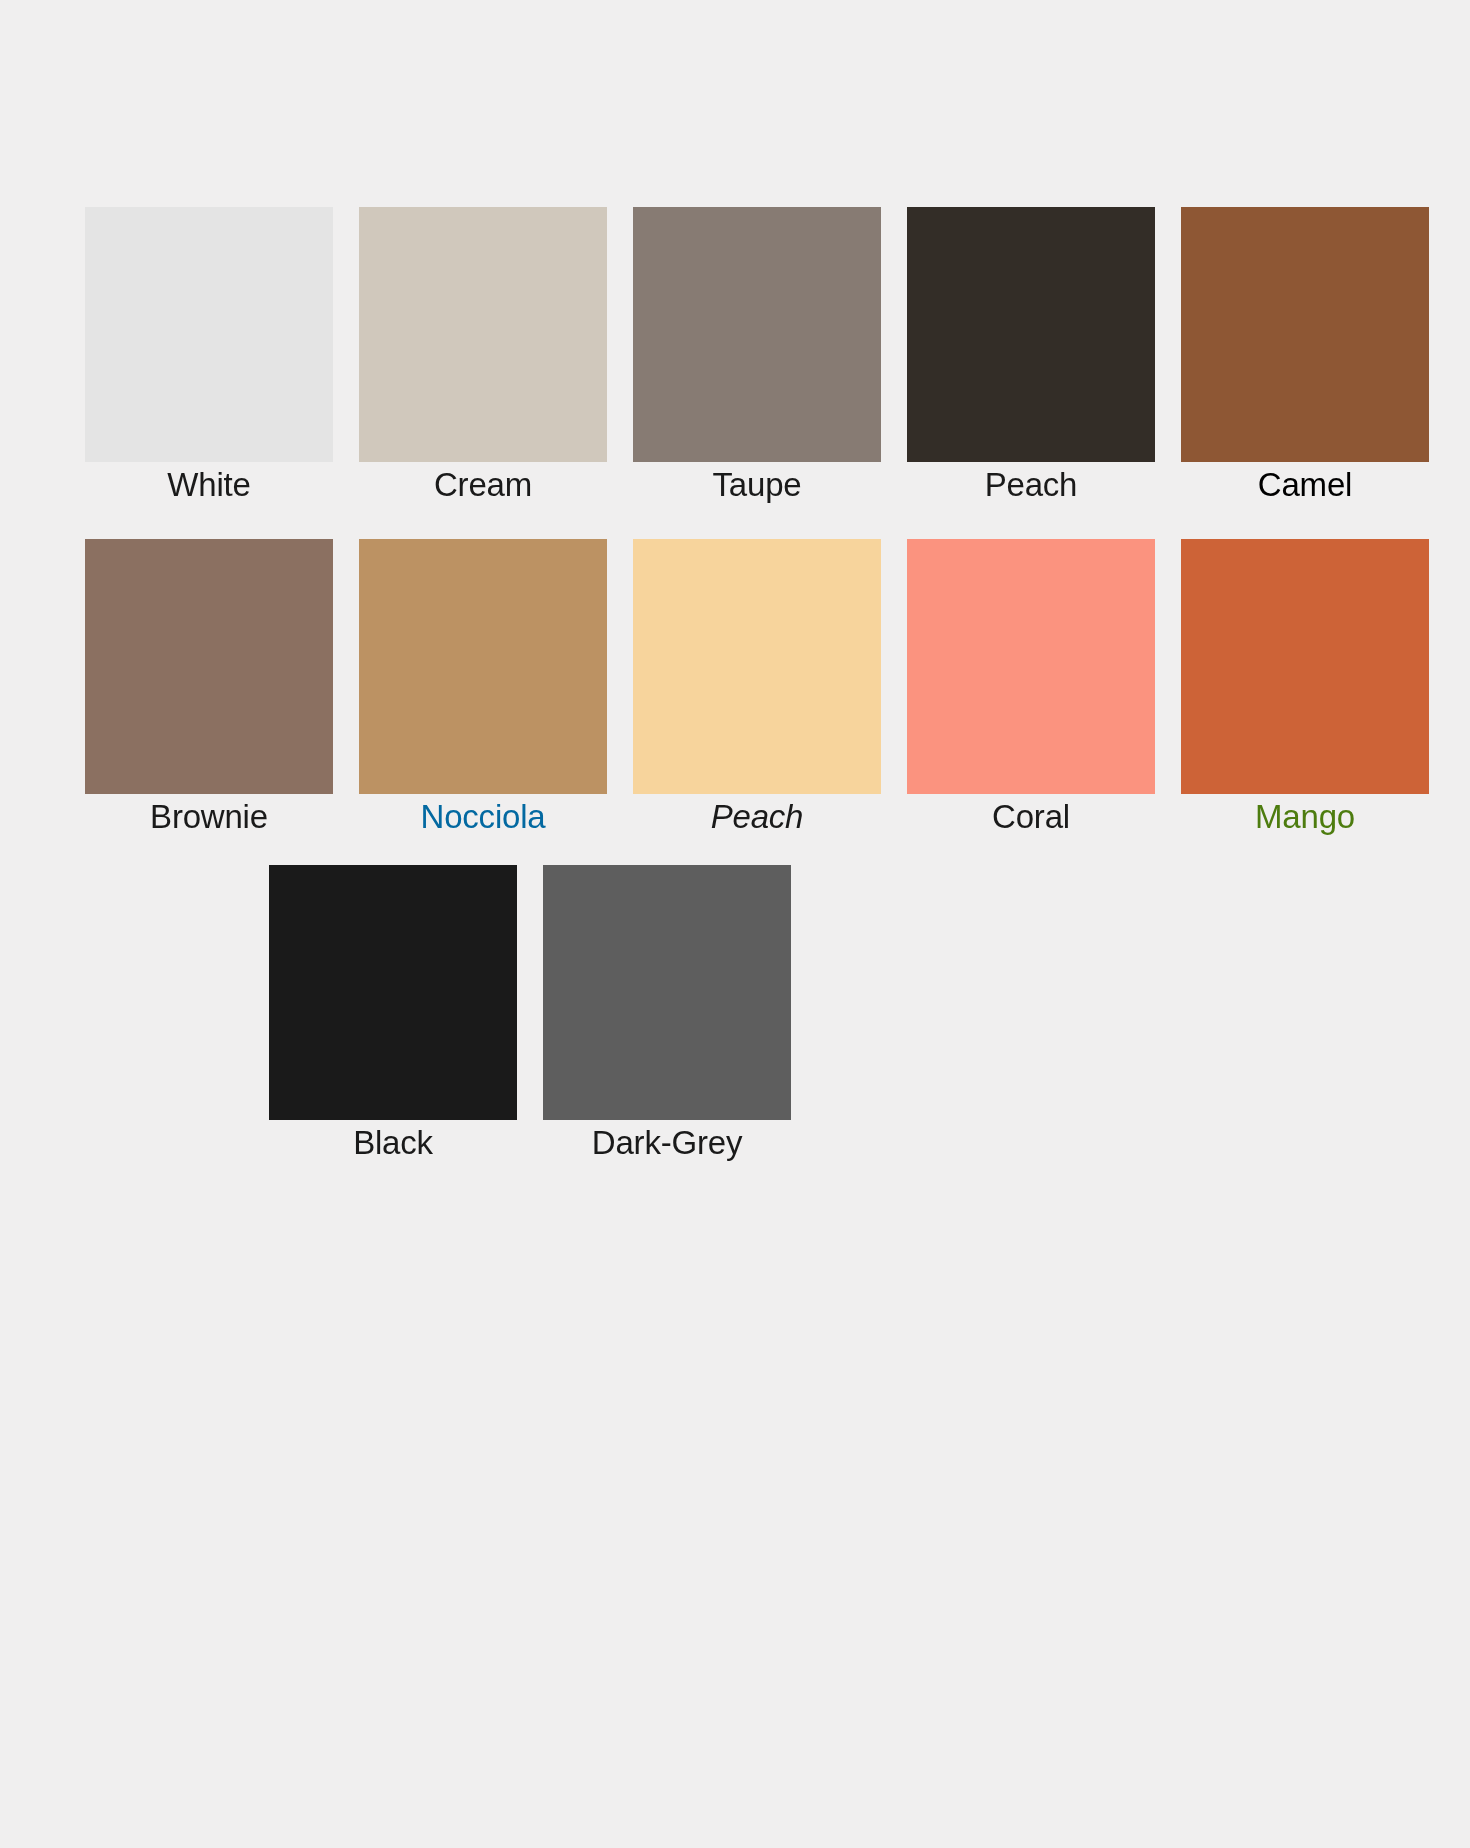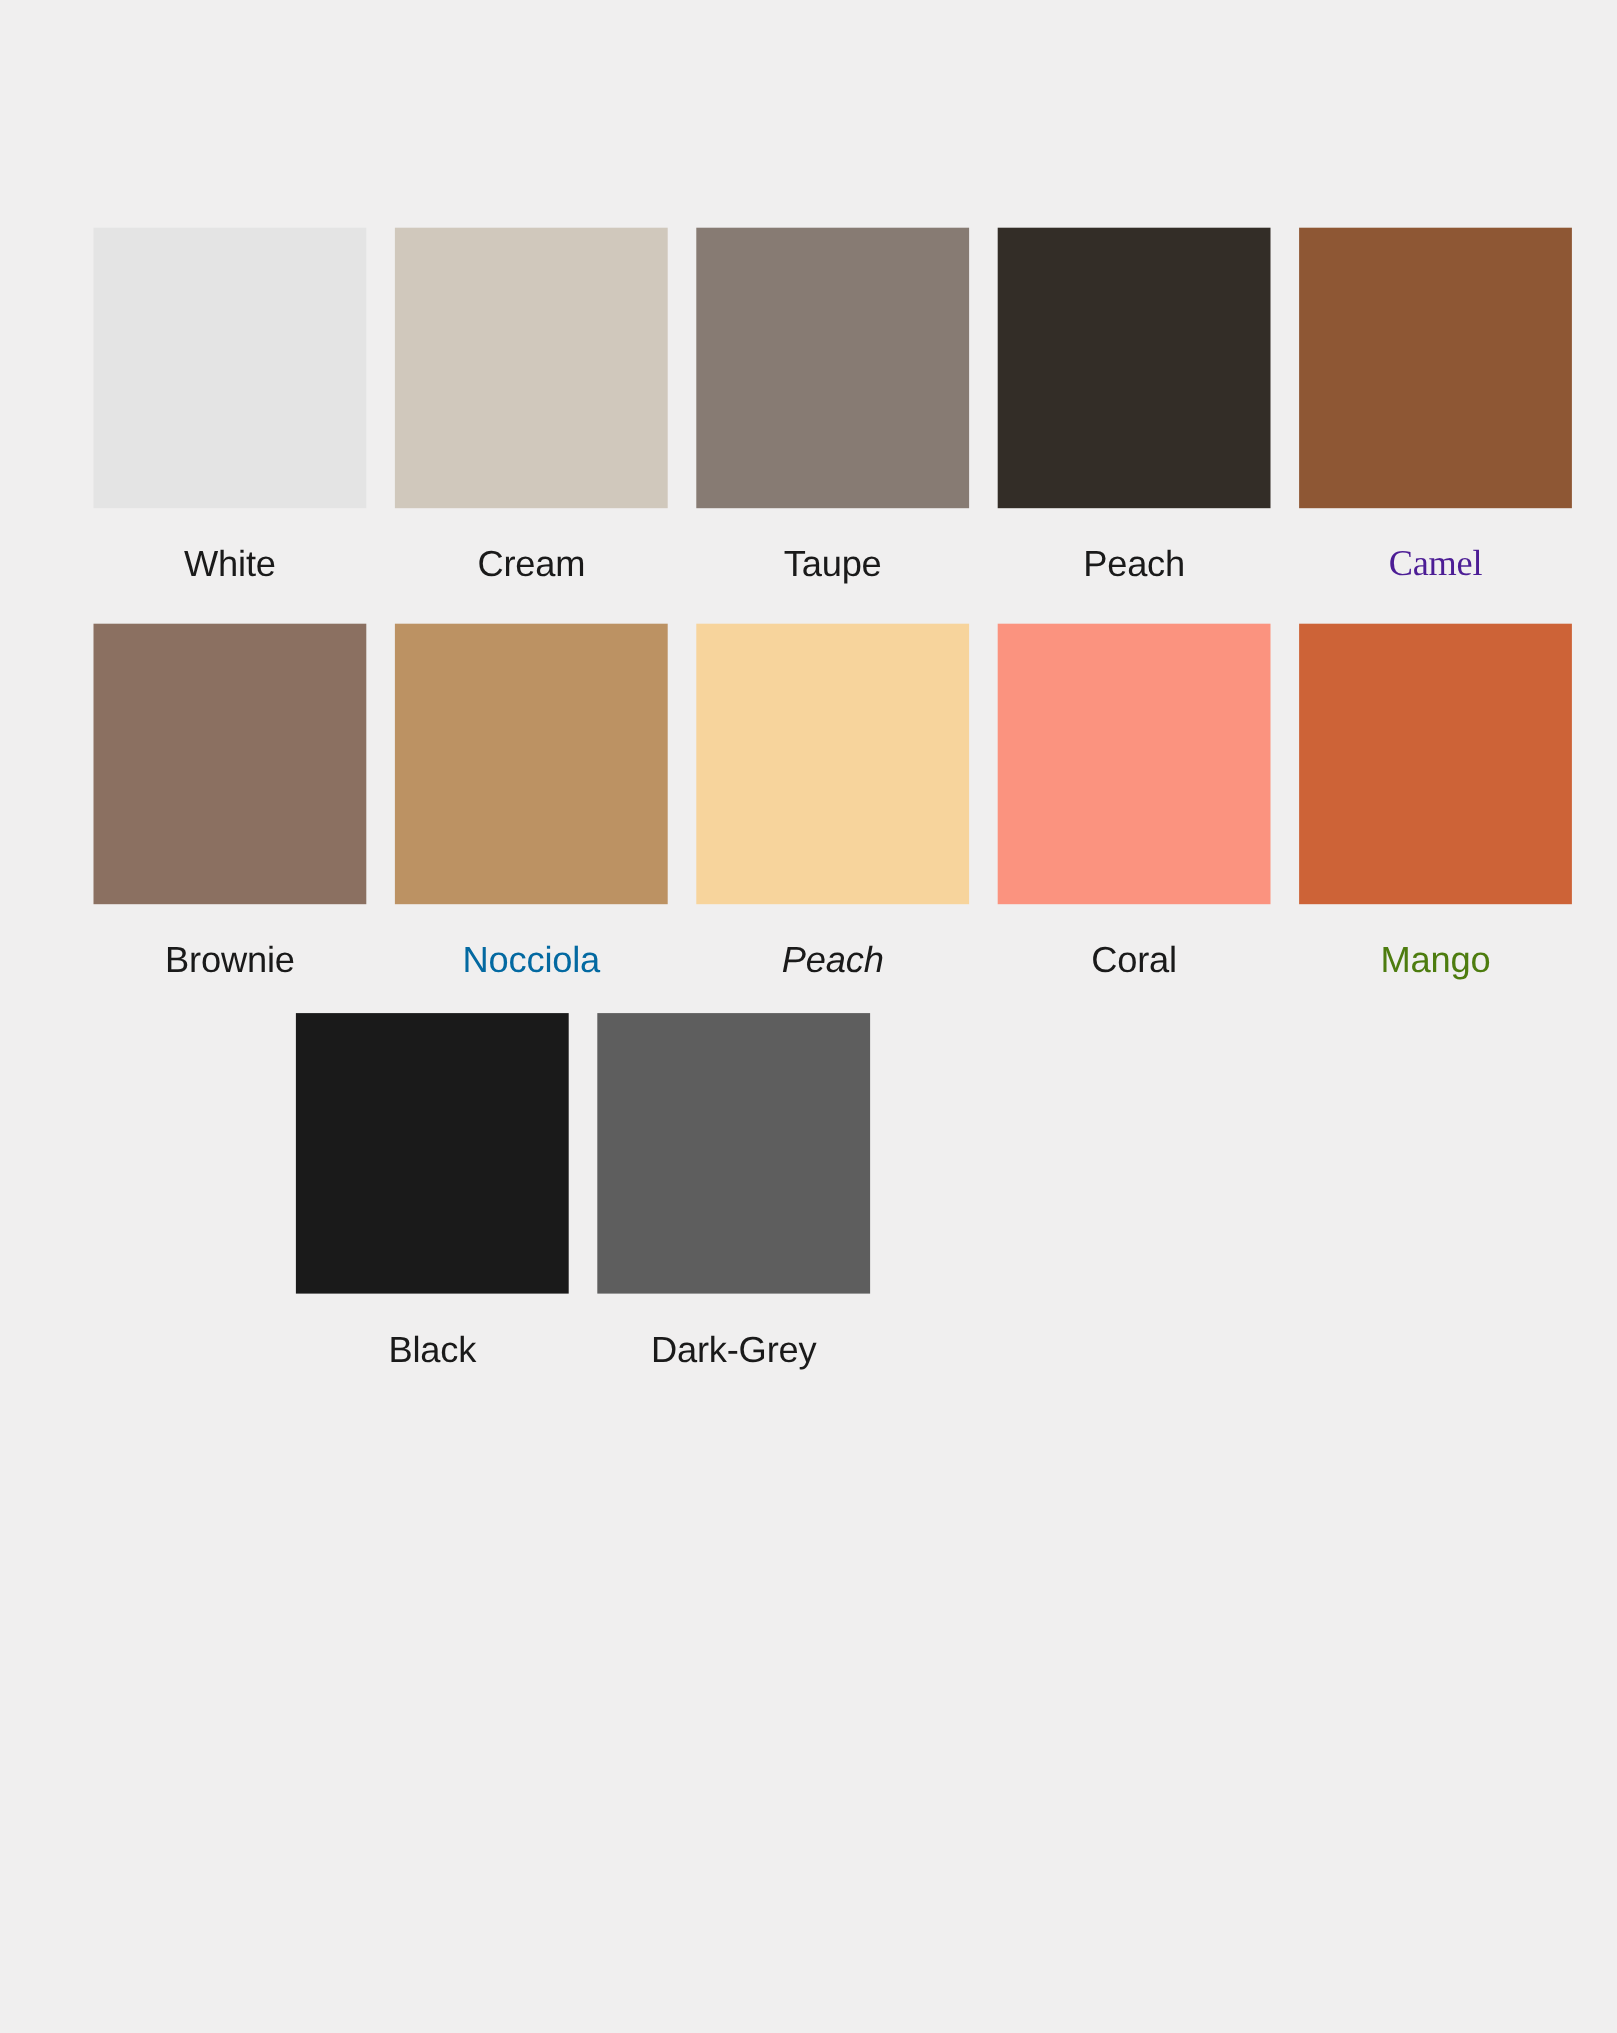--- a/index.html
+++ b/index.html
@@ -38,21 +38,21 @@
   }
   .swatch {
     width: 248px;
     height: 255px;
     display: block;
   }
   .row-3 .swatch {
     height: 250px;
   }
   .swatch-label {
-    margin-top: 32px;
+    margin-top: 4px;
     font-size: 33px;
     line-height: 1.18;
     color: #1a1a1a;
     text-align: left;
     white-space: nowrap;
     letter-spacing: -0.2px;
   }
   .row-1 { margin-bottom: 8px; }
   .row-2 { margin-top: 34px; }
   .row-3 { margin-top: 32px; }
@@ -74,21 +74,21 @@
       <div class="cell">
         <div class="swatch" style="background: rgb(135, 123, 115);"></div>
         <div class="swatch-label" style="color: rgb(26, 26, 26);">Taupe</div>
       </div>
       <div class="cell">
         <div class="swatch" style="background: rgb(51, 45, 39);"></div>
         <div class="swatch-label" style="color: rgb(26, 26, 26);">Peach</div>
       </div>
       <div class="cell">
         <div class="swatch" style="background: rgb(142, 87, 52);"></div>
-        <div class="swatch-label" style="color: #4c1d95; font-family: Liberation Serif, serif;">Camel</div>
+        <div class="swatch-label" style="color: #000000;">Camel</div>
       </div>
     </div>
     <div class="row row-2">
       <div class="cell">
         <div class="swatch" style="background: rgb(139, 112, 97);"></div>
         <div class="swatch-label" style="color: rgb(26, 26, 26);">Brownie</div>
       </div>
       <div class="cell">
         <div class="swatch" style="background: rgb(188, 146, 99);"></div>
         <div class="swatch-label" style="color: #0369a1;">Nocciola</div>

